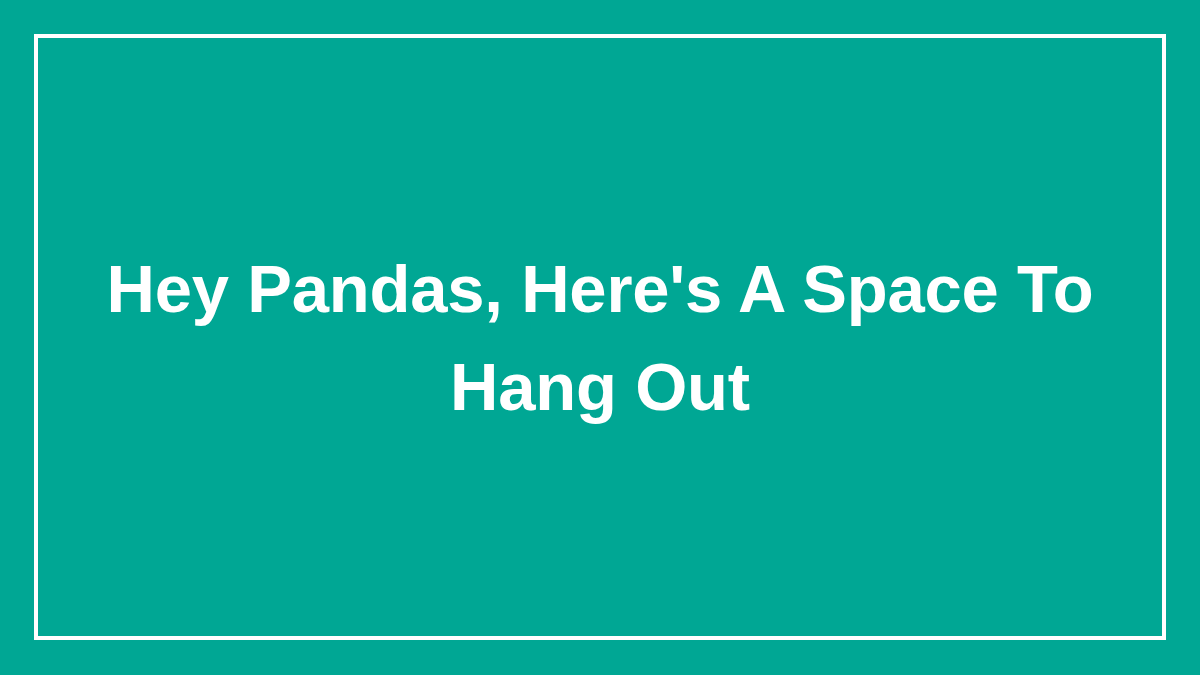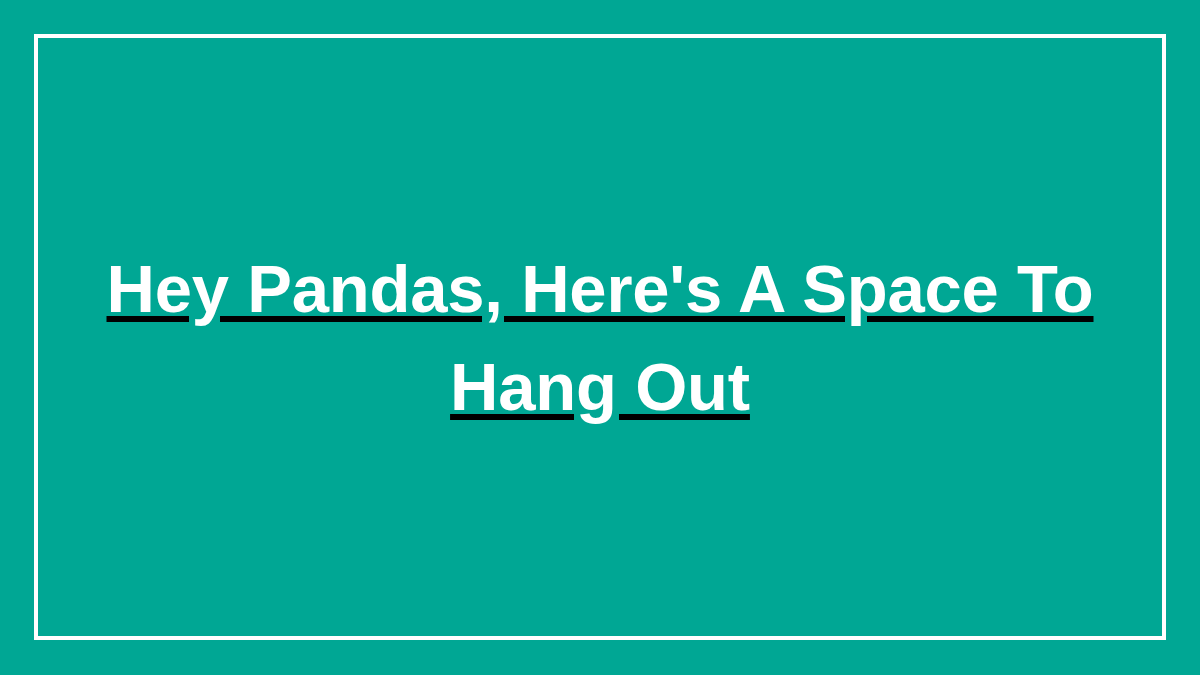--- a/index.html
+++ b/index.html
@@ -38,21 +38,20 @@
     position: absolute;
     left: 34px;
     top: 34px;
     width: 1132px;
     height: 606px;
     display: flex;
     align-items: center;
     justify-content: center;
     box-sizing: border-box;
     padding: 0 18px;
-    text-decoration: underline;
   }
 
   .poster-title {
     margin: 0;
     width: 100%;
     text-align: center;
     color: #ffffff;
     font-family: "Liberation Sans", sans-serif;
     font-weight: 700;
     font-size: 67px;

